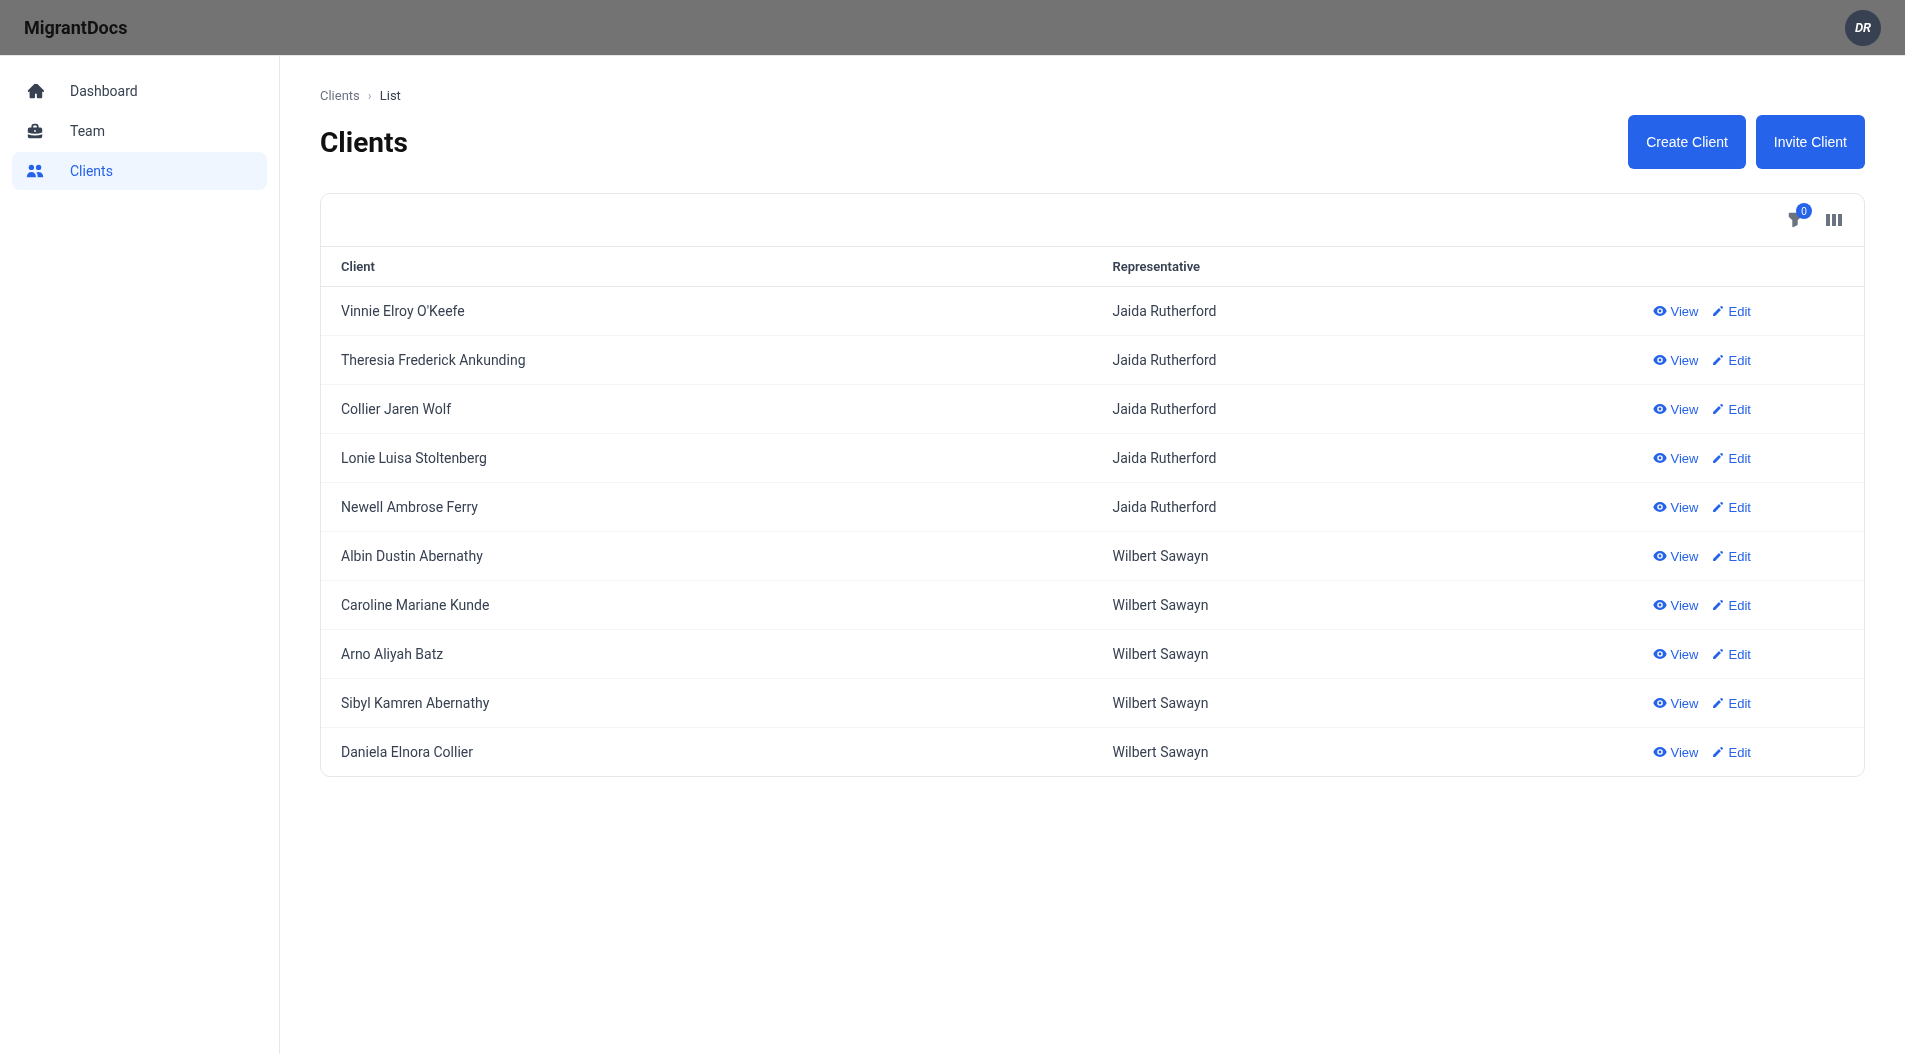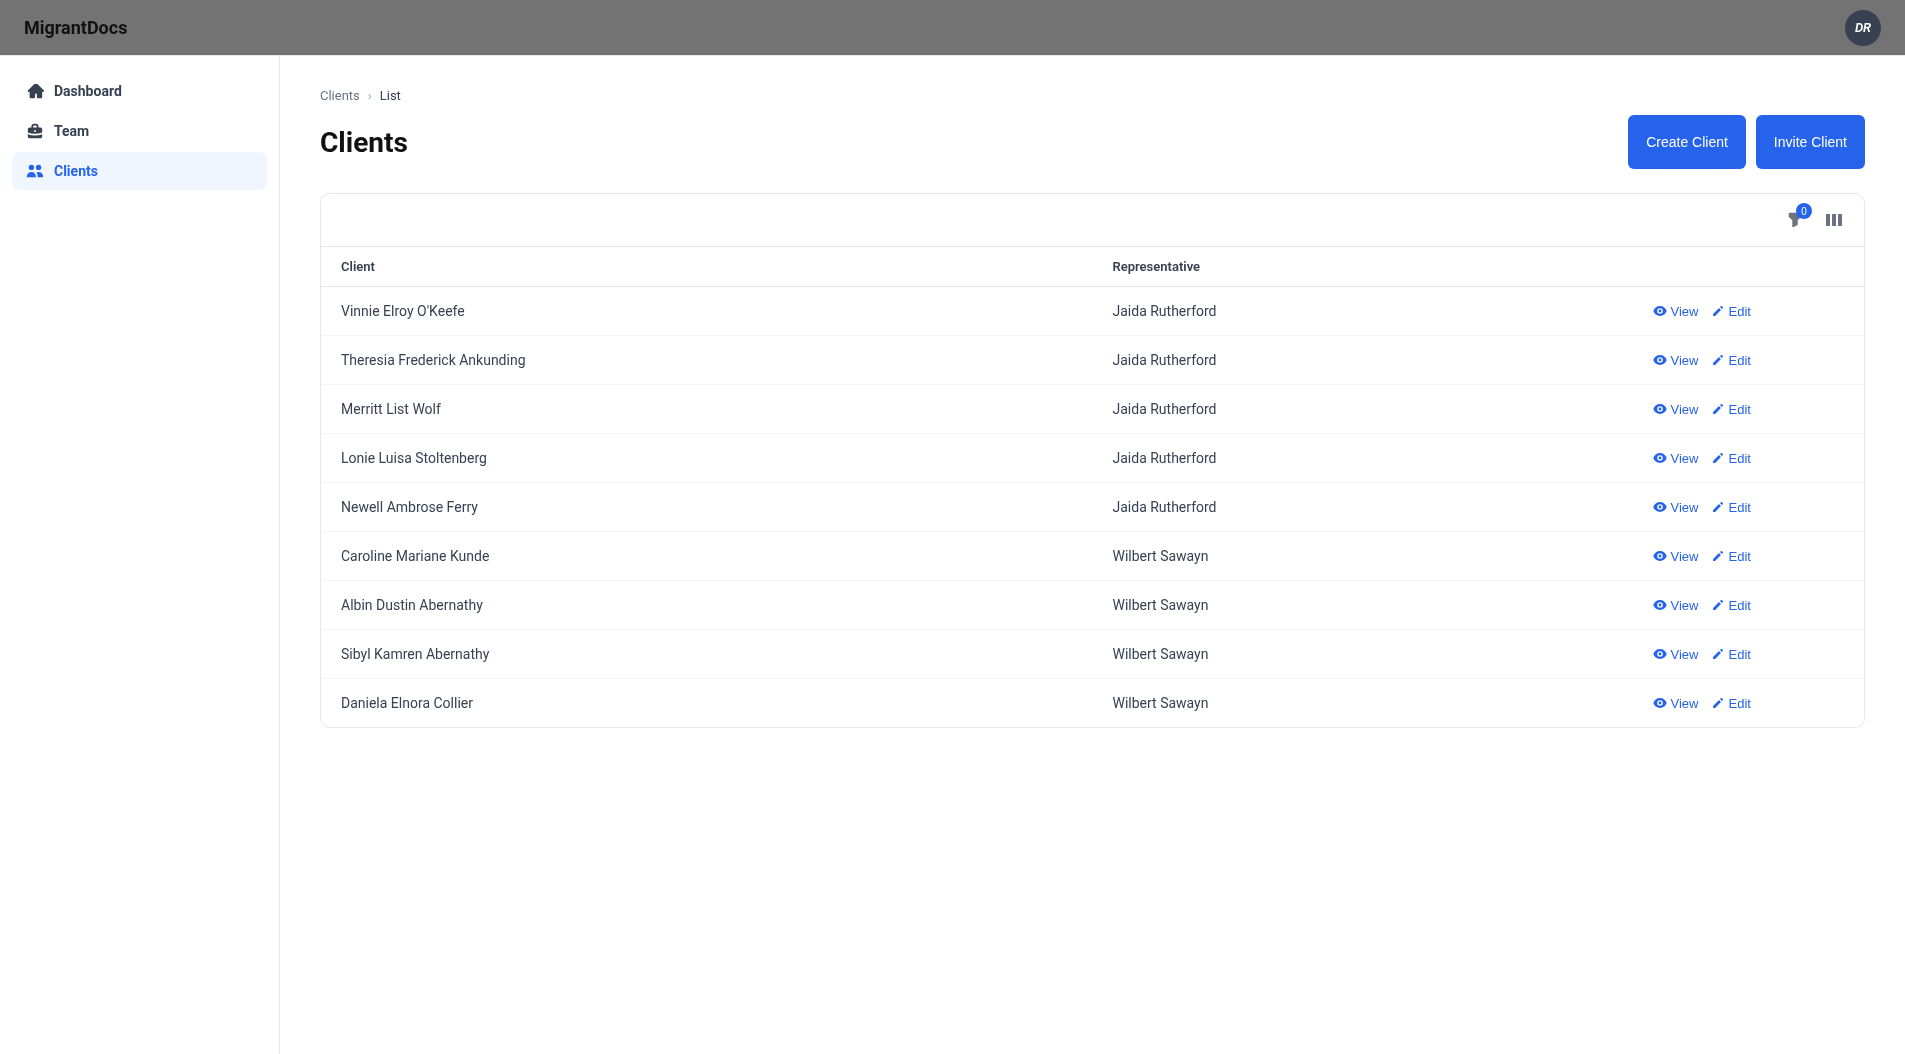--- a/index.html
+++ b/index.html
@@ -20,23 +20,23 @@
 
     
     .layout { display: flex; margin-top: 56px; min-height: calc(100vh - 56px); }
 
     
     .sidebar {
       width: 280px; flex-shrink: 0; border-right: 1px solid #e5e7eb;
       padding: 16px 12px; background: #fff;
     }
     .sidebar-item {
-      display: flex; align-items: center; gap: 10px; padding: 10px 14px;
+      display: flex; align-items: center; gap: 26px; padding: 10px 14px;
       border-radius: 8px; cursor: pointer; color: #374151; font-size: 14px;
-      font-weight: 700; text-decoration: none; margin-bottom: 2px;
+      font-weight: 400; text-decoration: none; margin-bottom: 2px;
     }
     .sidebar-item.active { background: #eff6ff; color: #2563eb; }
     .sidebar-item.active .sidebar-icon { color: #2563eb; }
     .sidebar-icon { width: 18px; height: 18px; flex-shrink: 0; }
 
     
     .main { flex: 1; padding: 32px 40px; }
 
     
     .breadcrumb { display: flex; align-items: center; gap: 8px; color: #6b7280; font-size: 13px; margin-bottom: 12px; }
@@ -198,21 +198,21 @@
                       <path d="M10 12a2 2 0 100-4 2 2 0 000 4z"></path>
                       <path fill-rule="evenodd" d="M.458 10C1.732 5.943 5.522 3 10 3s8.268 2.943 9.542 7c-1.274 4.057-5.064 7-9.542 7S1.732 14.057.458 10zM14 10a4 4 0 11-8 0 4 4 0 018 0z" clip-rule="evenodd"></path>
                     </svg> View</button>
                   <button class="action-edit"><svg viewBox="0 0 20 20" fill="currentColor" width="14" height="14">
                       <path d="M13.586 3.586a2 2 0 112.828 2.828l-.793.793-2.828-2.828.793-.793zM11.379 5.793L3 14.172V17h2.828l8.38-8.379-2.83-2.828z"></path>
                     </svg> Edit</button>
                 </div>
               </td>
             </tr>
             <tr>
-              <td>Merritt List Wolf</td>
+              <td>Collier Jaren Wolf</td>
               <td>Jaida Rutherford</td>
               <td>
                 <div class="row-actions">
                   <button class="action-view"><svg viewBox="0 0 20 20" fill="currentColor" width="14" height="14">
                       <path d="M10 12a2 2 0 100-4 2 2 0 000 4z"></path>
                       <path fill-rule="evenodd" d="M.458 10C1.732 5.943 5.522 3 10 3s8.268 2.943 9.542 7c-1.274 4.057-5.064 7-9.542 7S1.732 14.057.458 10zM14 10a4 4 0 11-8 0 4 4 0 018 0z" clip-rule="evenodd"></path>
                     </svg> View</button>
                   <button class="action-edit"><svg viewBox="0 0 20 20" fill="currentColor" width="14" height="14">
                       <path d="M13.586 3.586a2 2 0 112.828 2.828l-.793.793-2.828-2.828.793-.793zM11.379 5.793L3 14.172V17h2.828l8.38-8.379-2.83-2.828z"></path>
                     </svg> Edit</button>
@@ -243,36 +243,51 @@
                       <path d="M10 12a2 2 0 100-4 2 2 0 000 4z"></path>
                       <path fill-rule="evenodd" d="M.458 10C1.732 5.943 5.522 3 10 3s8.268 2.943 9.542 7c-1.274 4.057-5.064 7-9.542 7S1.732 14.057.458 10zM14 10a4 4 0 11-8 0 4 4 0 018 0z" clip-rule="evenodd"></path>
                     </svg> View</button>
                   <button class="action-edit"><svg viewBox="0 0 20 20" fill="currentColor" width="14" height="14">
                       <path d="M13.586 3.586a2 2 0 112.828 2.828l-.793.793-2.828-2.828.793-.793zM11.379 5.793L3 14.172V17h2.828l8.38-8.379-2.83-2.828z"></path>
                     </svg> Edit</button>
                 </div>
               </td>
             </tr>
             <tr>
+              <td>Albin Dustin Abernathy</td>
+              <td>Wilbert Sawayn</td>
+              <td>
+                <div class="row-actions">
+                  <button class="action-view"><svg viewBox="0 0 20 20" fill="currentColor" width="14" height="14">
+                      <path d="M10 12a2 2 0 100-4 2 2 0 000 4z"></path>
+                      <path fill-rule="evenodd" d="M.458 10C1.732 5.943 5.522 3 10 3s8.268 2.943 9.542 7c-1.274 4.057-5.064 7-9.542 7S1.732 14.057.458 10zM14 10a4 4 0 11-8 0 4 4 0 018 0z" clip-rule="evenodd"></path>
+                    </svg> View</button>
+                  <button class="action-edit"><svg viewBox="0 0 20 20" fill="currentColor" width="14" height="14">
+                      <path d="M13.586 3.586a2 2 0 112.828 2.828l-.793.793-2.828-2.828.793-.793zM11.379 5.793L3 14.172V17h2.828l8.38-8.379-2.83-2.828z"></path>
+                    </svg> Edit</button>
+                </div>
+              </td>
+            </tr>
+            <tr>
               <td>Caroline Mariane Kunde</td>
               <td>Wilbert Sawayn</td>
               <td>
                 <div class="row-actions">
                   <button class="action-view"><svg viewBox="0 0 20 20" fill="currentColor" width="14" height="14">
                       <path d="M10 12a2 2 0 100-4 2 2 0 000 4z"></path>
                       <path fill-rule="evenodd" d="M.458 10C1.732 5.943 5.522 3 10 3s8.268 2.943 9.542 7c-1.274 4.057-5.064 7-9.542 7S1.732 14.057.458 10zM14 10a4 4 0 11-8 0 4 4 0 018 0z" clip-rule="evenodd"></path>
                     </svg> View</button>
                   <button class="action-edit"><svg viewBox="0 0 20 20" fill="currentColor" width="14" height="14">
                       <path d="M13.586 3.586a2 2 0 112.828 2.828l-.793.793-2.828-2.828.793-.793zM11.379 5.793L3 14.172V17h2.828l8.38-8.379-2.83-2.828z"></path>
                     </svg> Edit</button>
                 </div>
               </td>
             </tr>
             <tr>
-              <td>Albin Dustin Abernathy</td>
+              <td>Arno Aliyah Batz</td>
               <td>Wilbert Sawayn</td>
               <td>
                 <div class="row-actions">
                   <button class="action-view"><svg viewBox="0 0 20 20" fill="currentColor" width="14" height="14">
                       <path d="M10 12a2 2 0 100-4 2 2 0 000 4z"></path>
                       <path fill-rule="evenodd" d="M.458 10C1.732 5.943 5.522 3 10 3s8.268 2.943 9.542 7c-1.274 4.057-5.064 7-9.542 7S1.732 14.057.458 10zM14 10a4 4 0 11-8 0 4 4 0 018 0z" clip-rule="evenodd"></path>
                     </svg> View</button>
                   <button class="action-edit"><svg viewBox="0 0 20 20" fill="currentColor" width="14" height="14">
                       <path d="M13.586 3.586a2 2 0 112.828 2.828l-.793.793-2.828-2.828.793-.793zM11.379 5.793L3 14.172V17h2.828l8.38-8.379-2.83-2.828z"></path>
                     </svg> Edit</button>

